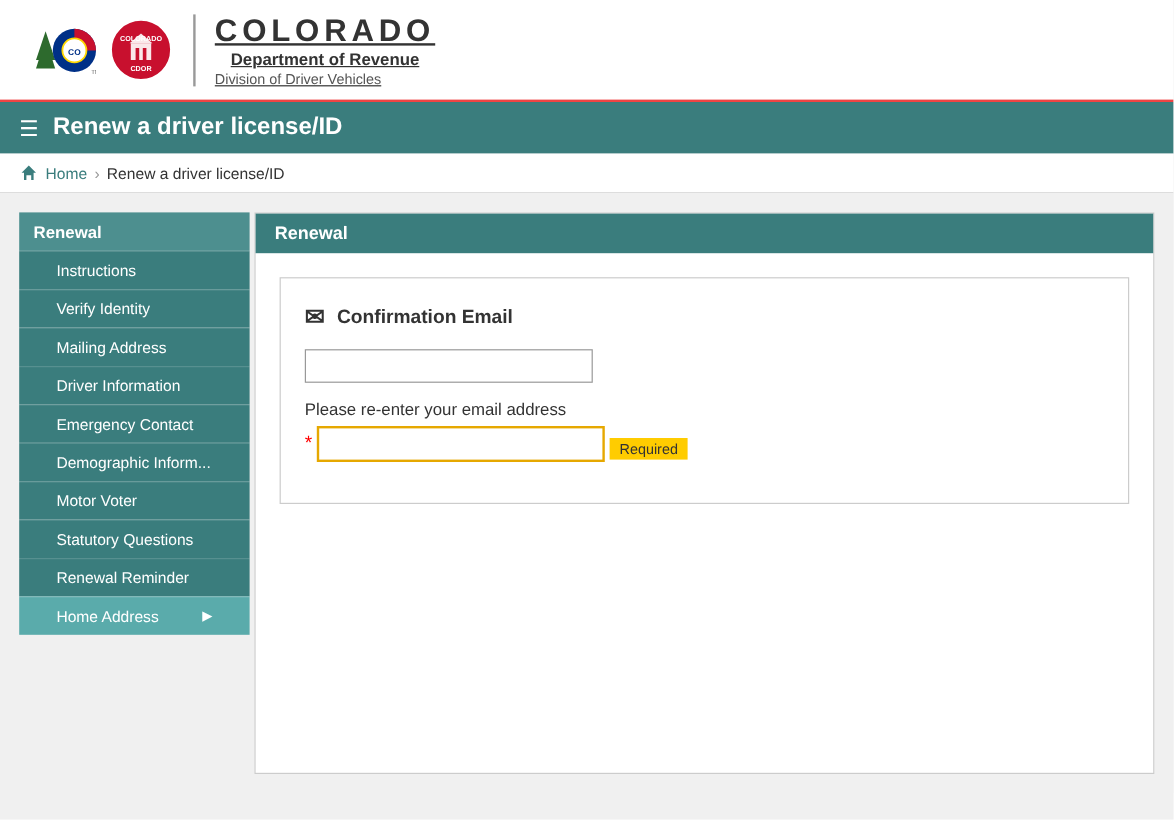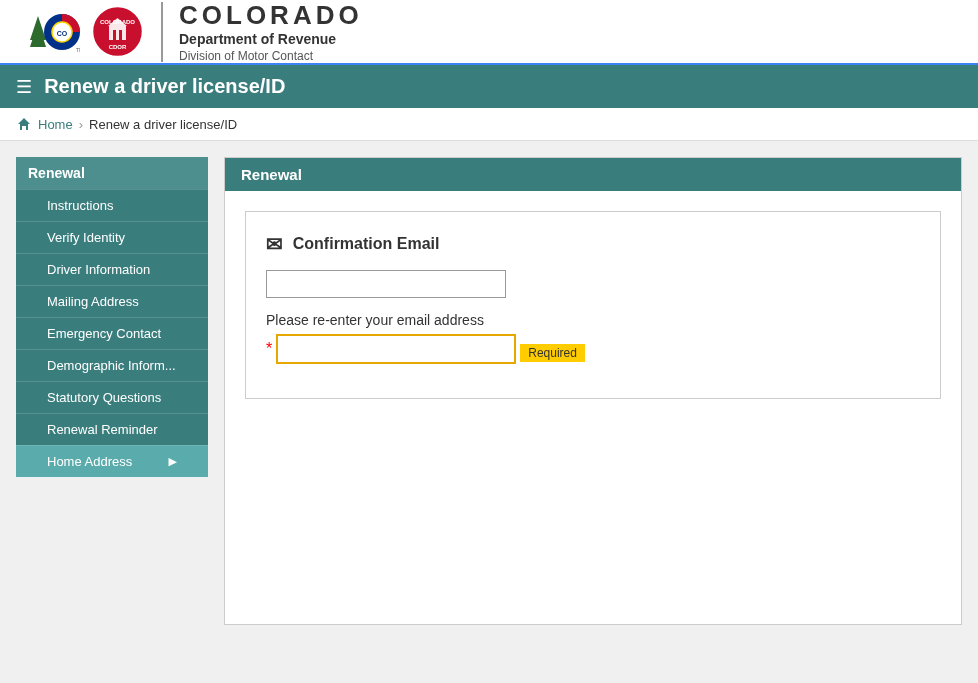--- a/index.html
+++ b/index.html
@@ -1,25 +1,26 @@
 <!DOCTYPE html>
 <html><head>
   <meta charset="utf-8">
   <style>
     * { box-sizing: border-box; margin: 0; padding: 0; }
     body { font-family: Arial, sans-serif; font-size: 14px; background: #f0f0f0; color: #333; }
 
     
     .header {
       background: #fff;
-      border-bottom: 2px solid #3b82f6;
-      padding: 0 20px;
+      border-bottom: 2px solid #ef4444;
+      padding: 10px 20px;
       display: flex;
       align-items: center;
       gap: 16px;
+      text-decoration: underline;
     }
     .logo-area {
       display: flex;
       align-items: center;
       gap: 10px;
     }
     .logo-divider {
       width: 2px;
       height: 60px;
       background: #999;
@@ -28,20 +29,21 @@
     .logo-text h1 {
       font-size: 26px;
       font-weight: bold;
       letter-spacing: 4px;
       color: #333;
     }
     .logo-text p {
       font-size: 14px;
       font-weight: bold;
       color: #333;
+      text-align: center;
     }
     .logo-text small {
       font-size: 12px;
       color: #555;
     }
 
     
     .nav-bar {
       background: #3a7d7d;
       color: #fff;
@@ -77,21 +79,21 @@
       color: #999;
     }
     .breadcrumb .current {
       color: #333;
     }
 
     
     .main-container {
       display: flex;
       padding: 16px;
-      gap: 16px;
+      gap: 4px;
       background: #f0f0f0;
       min-height: 500px;
     }
 
     
     .sidebar {
       width: 192px;
       flex-shrink: 0;
     }
     .sidebar-header {
@@ -225,21 +227,21 @@
       <rect x="29" y="26" width="3" height="10" fill="#c8102e"></rect>
       <polygon points="18,22 27.5,14 37,22" fill="white" opacity="0.9"></polygon>
       <text x="27.5" y="45" text-anchor="middle" font-size="6" fill="white" font-weight="bold">CDOR</text>
     </svg>
 
     <div class="logo-divider"></div>
 
     <div class="logo-text">
       <h1>COLORADO</h1>
       <p>Department of Revenue</p>
-      <small>Division of Motor Contact</small>
+      <small>Division of Driver Vehicles</small>
     </div>
   </div>
 </div>
 
 <div class="nav-bar">
   <span class="menu-icon">☰</span>
   <h2>Renew a driver license/ID</h2>
 </div>
 
 <div class="breadcrumb">
@@ -250,24 +252,25 @@
   <span class="sep">›</span>
   <span class="current">Renew a driver license/ID</span>
 </div>
 
 <div class="main-container">
 
   <div class="sidebar">
     <div class="sidebar-header">Renewal</div>
     <div class="sidebar-item">Instructions</div>
     <div class="sidebar-item">Verify Identity</div>
+    <div class="sidebar-item">Mailing Address</div>
     <div class="sidebar-item">Driver Information</div>
-    <div class="sidebar-item">Mailing Address</div>
     <div class="sidebar-item">Emergency Contact</div>
     <div class="sidebar-item">Demographic Inform...</div>
+    <div class="sidebar-item">Motor Voter</div>
     <div class="sidebar-item">Statutory Questions</div>
     <div class="sidebar-item">Renewal Reminder</div>
     <div class="sidebar-item active">Home Address</div>
   </div>
 
   <div class="content-area">
     <div class="content-header">Renewal</div>
     <div class="content-body">
 
       <div class="email-section">

